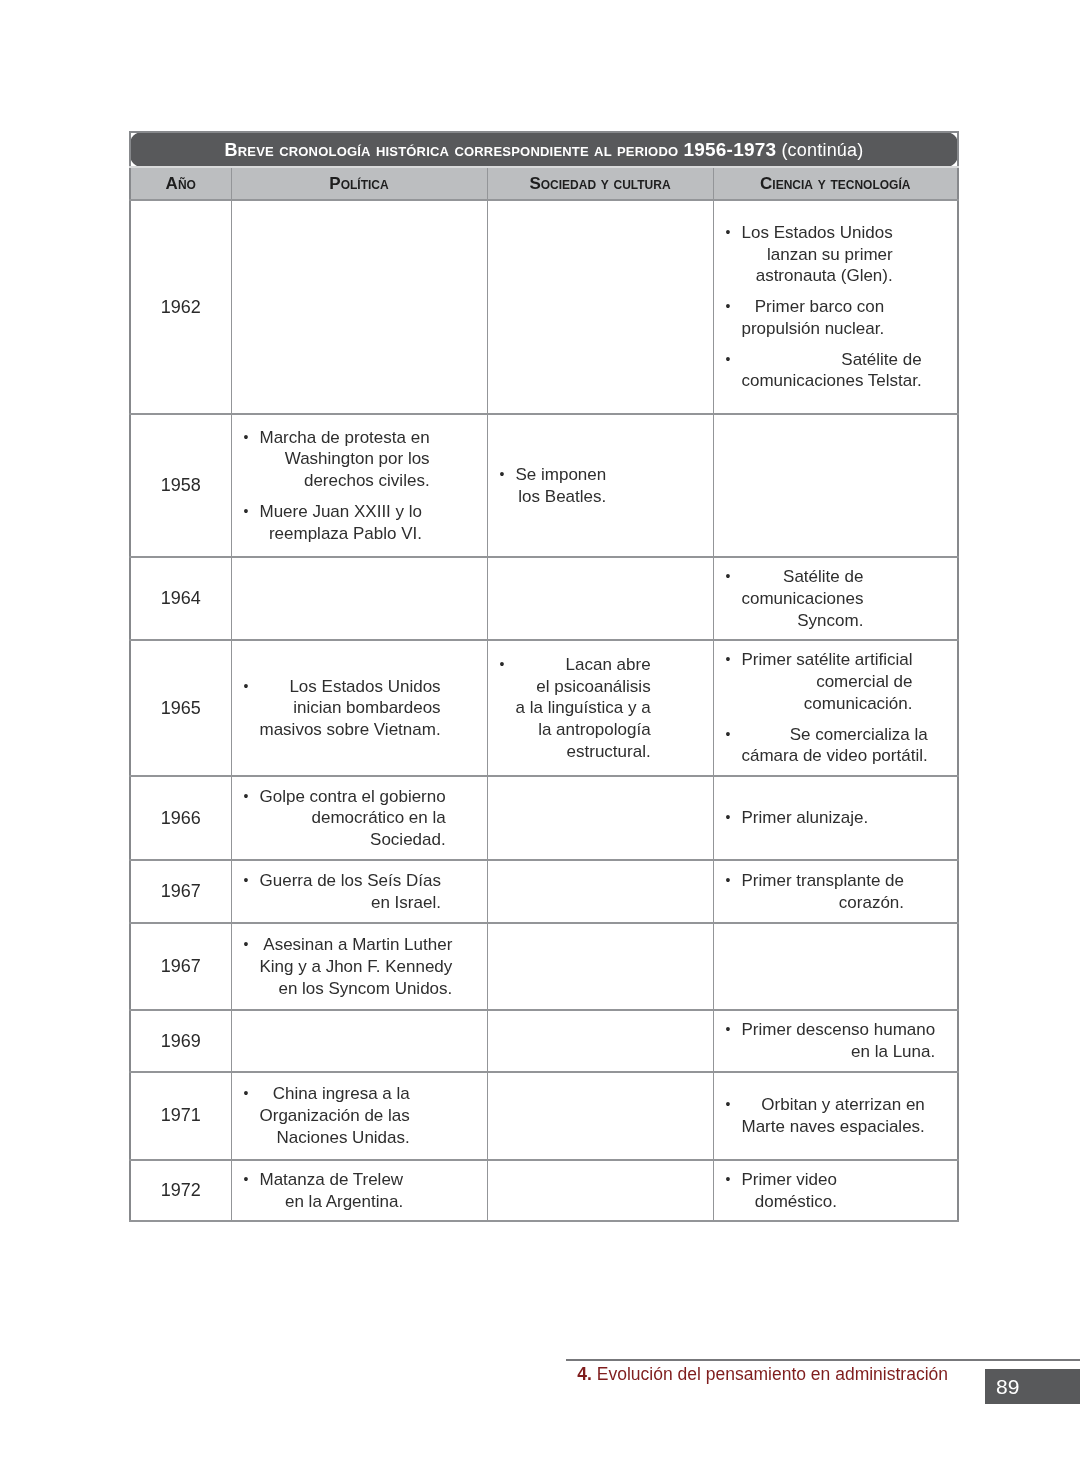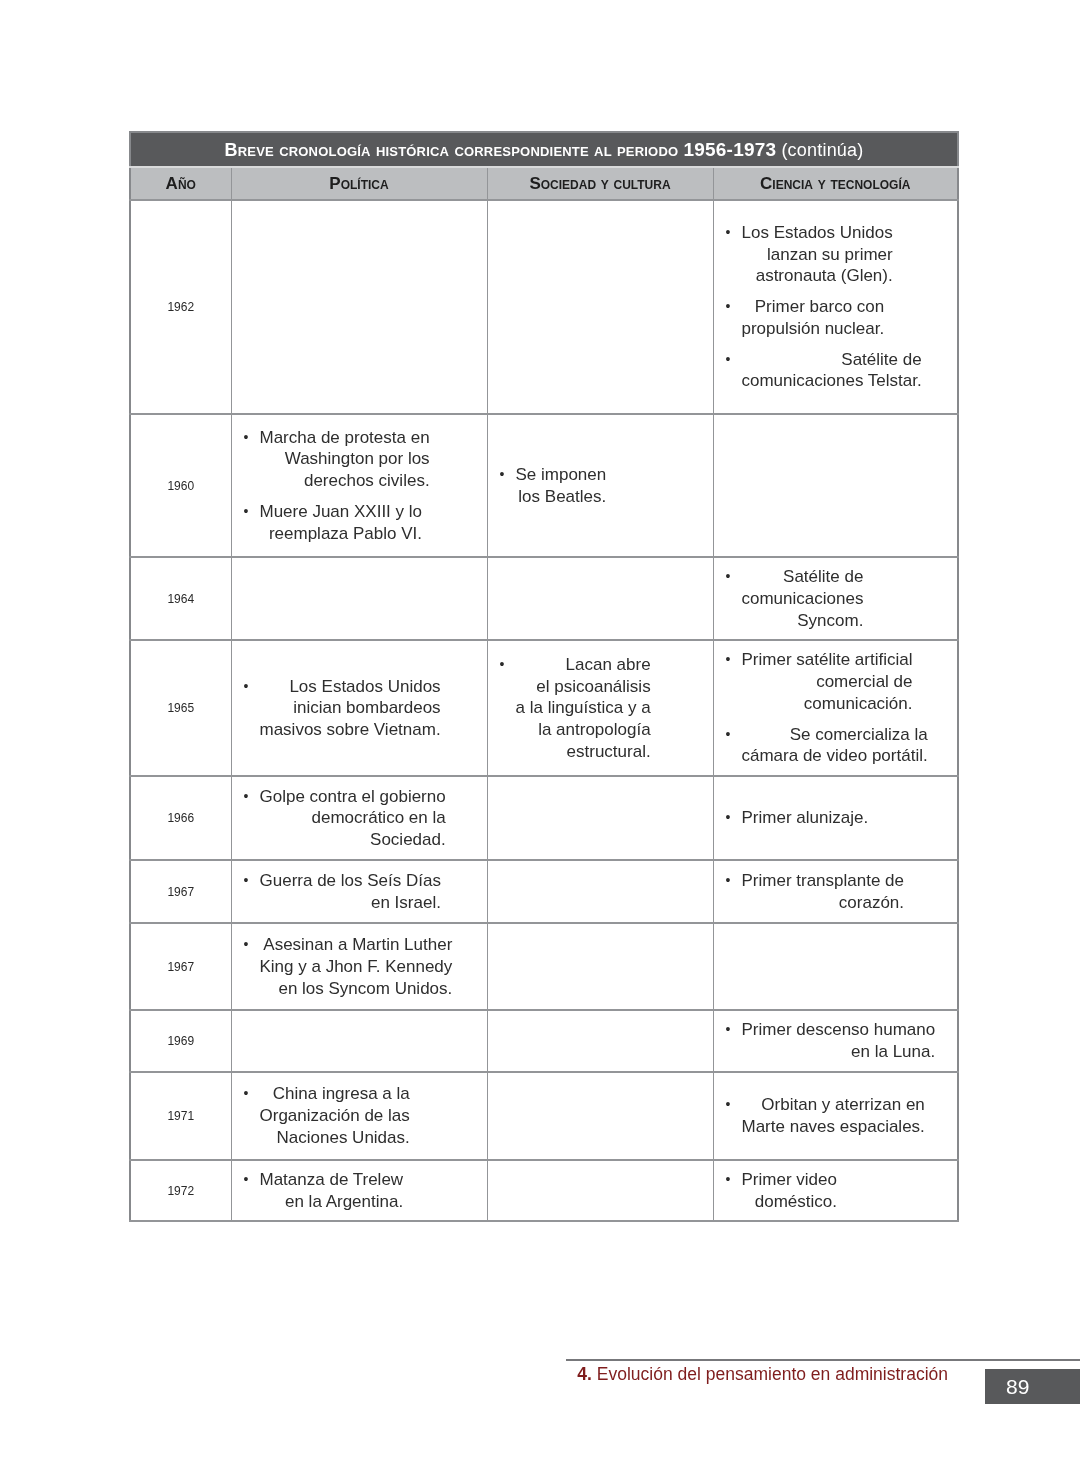--- a/index.html
+++ b/index.html
@@ -21,20 +21,21 @@
   table.chronology{
     border-collapse:collapse;width:828px;table-layout:fixed;
     border:2px solid #87898c;
   }
   tr.title-row th{
     background:var(--dark);color:#ffffff;height:35px;
     text-align:center;vertical-align:middle;
     font-weight:700;font-size:18px;letter-spacing:.2px;
     border-bottom:2px solid #d9dadb;
     padding:0 4px;
+    border-radius:12px;
   }
   .t-main{font-variant:small-caps;}
   .t-range{font-size:19px;}
   .t-suffix{font-weight:400;}
 
   tr.header-row th{
     background:var(--header-bg);color:#1e1e1e;height:33px;
     font-variant:small-caps;font-weight:700;font-size:17px;
     text-align:center;vertical-align:middle;
     border:1px solid var(--border);
@@ -42,21 +43,21 @@
     border-bottom:2px solid var(--border);
     padding:0 2px;
   }
 
   td{
     border:1px solid var(--border);
     border-top-width:2px;border-bottom-width:2px;
     vertical-align:middle;background:#ffffff;
   }
   td.year-cell{
-    text-align:center;font-size:12px;color:#2a2a2a;padding:8px 4px;
+    text-align:center;font-size:18px;color:#2a2a2a;padding:8px 4px;
   }
   td.content-cell{padding:8px 6px 8px 9px;}
 
   ul.bullet-list{
     list-style:none;margin:0;padding:0;
     font-size:17px;line-height:1.28;color:var(--text);
   }
   ul.bullet-list li{display:flex;align-items:flex-start;}
   ul.bullet-list li + li{margin-top:9px;}
   .bullet{
@@ -72,21 +73,21 @@
   }
   .footer-caption{
     position:absolute;top:1364px;right:132px;
     font-size:17.5px;color:#7f1d1d;white-space:nowrap;
   }
   .chap-num{font-weight:700;}
   .page-num-box{
     position:absolute;left:985px;top:1369px;width:95px;height:35px;
     background:var(--dark);color:#ffffff;
     display:flex;align-items:center;
-    padding-left:21px;font-size:21px;
+    padding-left:11px;font-size:21px;
   }
 </style>
 </head>
 <body>
 
 <div class="page">
 
   <div class="table-wrap">
     <table class="chronology">
       <colgroup>
@@ -130,21 +131,21 @@
                 </li>
                 <li>
                   <span class="bullet">•</span>
                   <span class="item-text">Satélite de
 comunicaciones Telstar.</span>
                 </li>
               </ul>
             </td>
           </tr>
           <tr style="height: 143px;">
-            <td class="year-cell">1960</td>
+            <td class="year-cell">1958</td>
             <td class="content-cell">
               <ul class="bullet-list">
                 <li>
                   <span class="bullet">•</span>
                   <span class="item-text">Marcha de protesta en
 Washington por los
 derechos civiles.</span>
                 </li>
                 <li>
                   <span class="bullet">•</span>

